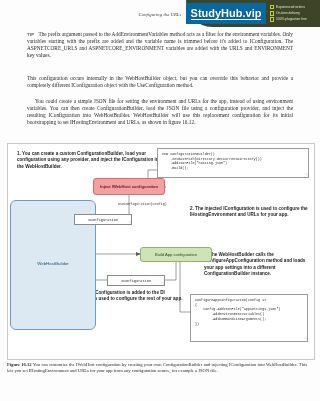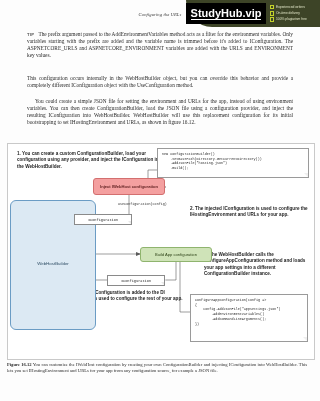--- a/index.html
+++ b/index.html
@@ -24,21 +24,21 @@
     position:absolute;top:0px;left:186px;width:134px;height:27px;
     overflow:hidden;
   }
   .banner-dark{
     position:absolute;top:0;left:0;width:134px;height:27px;
     background:#3d4427;
     border-bottom-left-radius:26px 27px;
   }
   .banner-green{
     position:absolute;top:3px;left:0px;width:80px;height:21px;
-    background:#000000;
+    background:#0369a1;
     display:flex;align-items:center;justify-content:center;
   }
   .banner-green span{
     font-family:"Liberation Sans", sans-serif;
     font-weight:bold;font-size:11px;color:#ffffff;
     text-shadow:0 0 1px rgba(0,0,0,.35);
     border-bottom:1.4px solid #ffffff;
     line-height:12px;
   }
   .banner-list{

